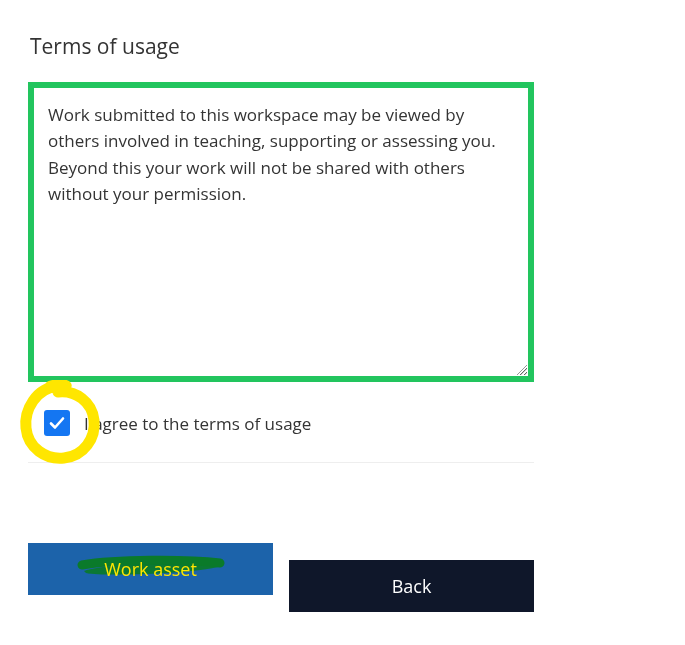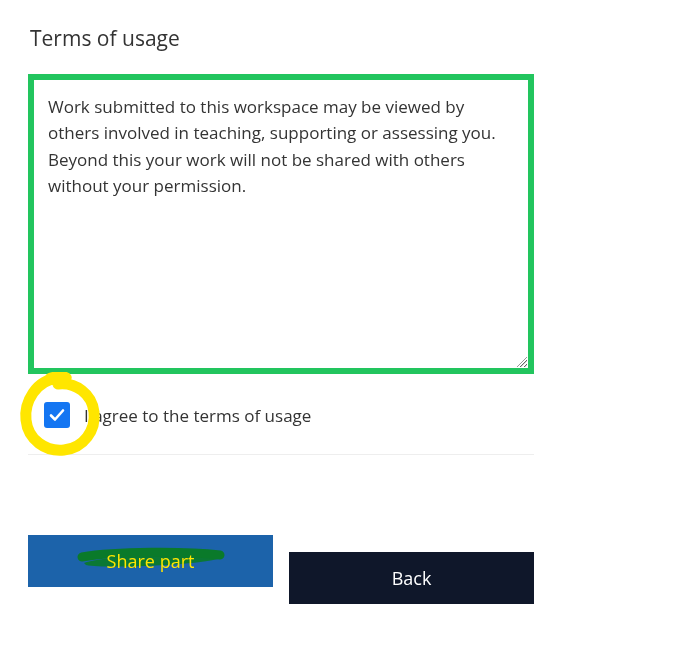--- a/index.html
+++ b/index.html
@@ -6,21 +6,21 @@
   html, body {
     margin: 0;
     padding: 0;
     font-family: "Segoe UI", "Open Sans", Arial, sans-serif;
     background: #fff;
     color: #333;
   }
   .page {
     width: 562px;
     height: 645px;
-    padding: 24px 28px 28px 28px;
+    padding: 32px 28px 28px 28px;
     position: relative;
   }
   .title {
     font-size: 21px;
     color: #333;
     margin: 0 0 22px 2px;
     font-weight: 400;
   }
   .terms-box {
     width: 100%;
@@ -150,20 +150,20 @@
     </div>
     <span class="agree-label">I agree to the terms of usage</span>
   </div>
 
   <div class="button-row">
     <div class="btn btn-primary">
       <svg class="highlight-scribble" viewBox="0 0 150 32">
         <path d="M 8 18 C 30 10, 120 8, 142 14 C 120 20, 30 24, 10 20 Z" fill="#0a7a2a" opacity="0.92"></path>
         <path d="M 6 12 C 40 6, 110 6, 144 10" fill="none" stroke="#0a7a2a" stroke-width="9" stroke-linecap="round"></path>
       </svg>
-      <span class="btn-label">Share part</span>
+      <span class="btn-label">Work asset</span>
     </div>
     <div class="btn btn-secondary">
       <span>Back</span>
     </div>
   </div>
 
 </div>
 
 </body></html>

